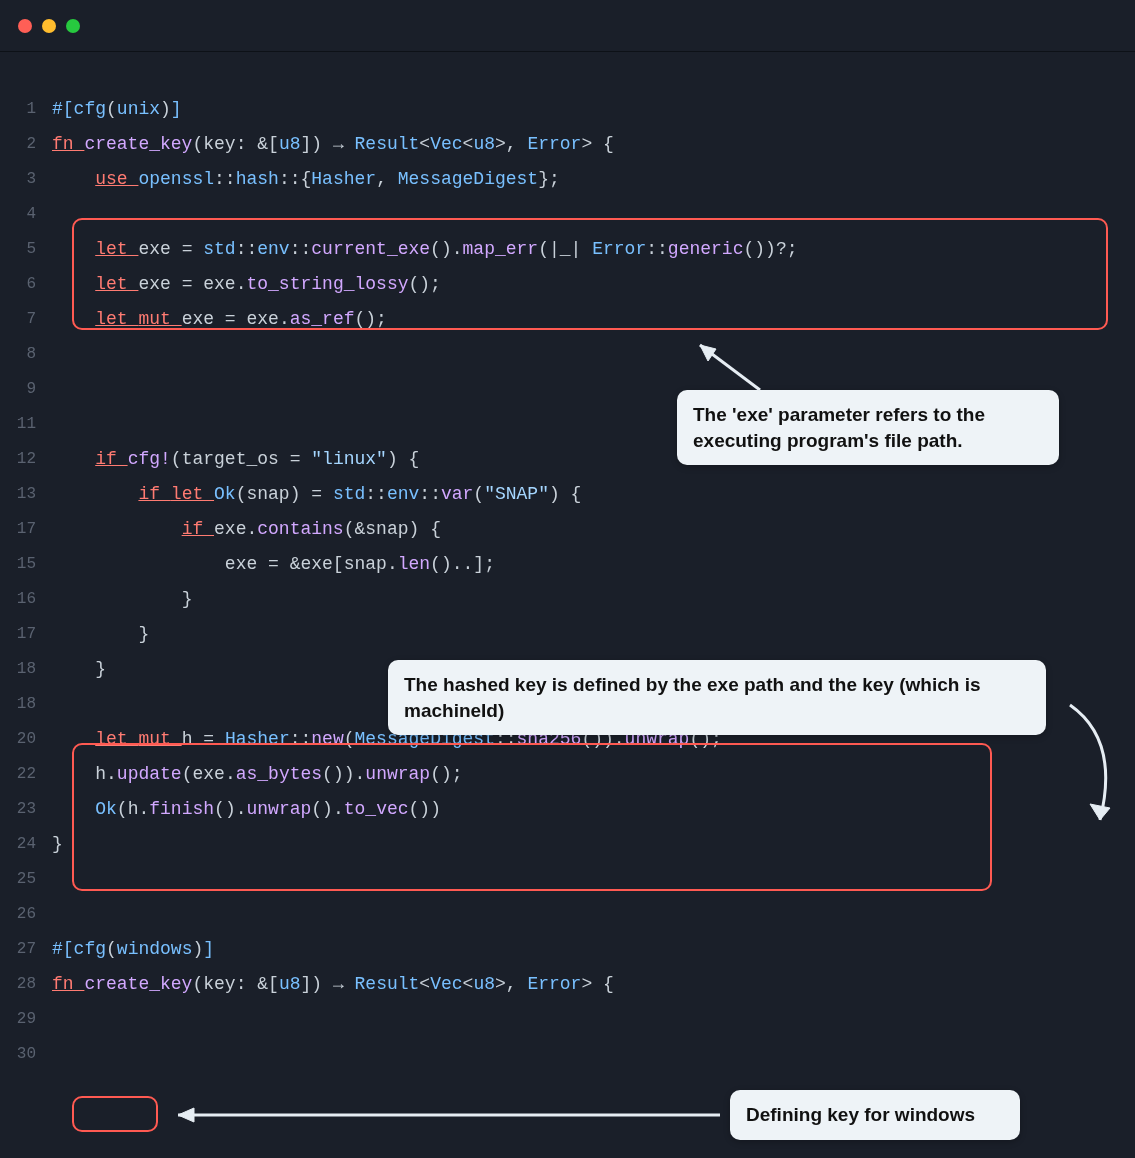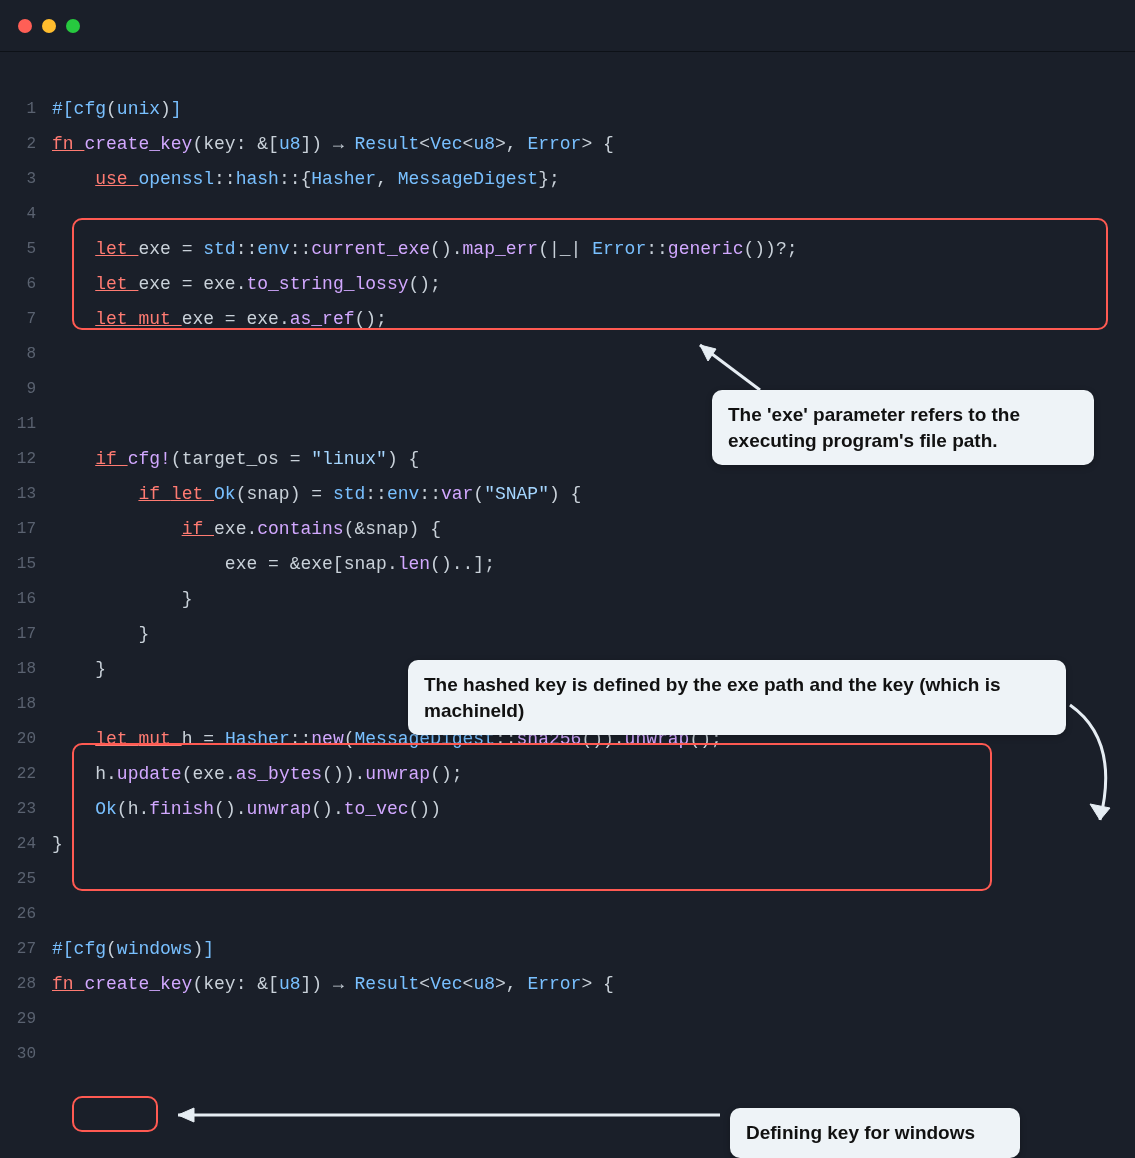--- a/index.html
+++ b/index.html
@@ -135,23 +135,23 @@
     <div class="line"><div class="gutter">27</div><div class="code"><span class="attr">#[</span><span class="attr">cfg</span><span class="pun">(</span><span class="attr">windows</span><span class="pun">)</span><span class="attr">]</span></div></div>
     <div class="line"><div class="gutter">28</div><div class="code"><span class="kw">fn </span><span class="fnname">create_key</span><span class="pun">(</span><span class="var">key</span><span class="pun">: </span><span class="pun">&amp;</span><span class="pun">[</span><span class="ty">u8</span><span class="pun">]</span><span class="pun">) </span><span class="pun">→ </span><span class="ty">Result</span><span class="pun">&lt;</span><span class="ty">Vec</span><span class="pun">&lt;</span><span class="ty">u8</span><span class="pun">&gt;</span><span class="pun">, </span><span class="ty">Error</span><span class="pun">&gt; </span><span class="pun">{</span></div></div>
     <div class="line"><div class="gutter">29</div><div class="code"></div></div>
     <div class="line"><div class="gutter">30</div><div class="code"></div></div>
   </div>
 
 <div class="hlbox" id="hl1" style="top: 218px; left: 72px; width: 1036px; height: 112px;"></div>
 <div class="hlbox" id="hl2" style="top: 743px; left: 72px; width: 920px; height: 148px;"></div>
 <div class="hlbox" id="hl3" style="top: 1096px; left: 72px; width: 86px; height: 36px;"></div>
 
-<div class="bubble" id="bub1" style="top: 390px; left: 712px; width: 382px;">The 'exe' parameter refers to the executing program's file path.</div>
-<div class="bubble" id="bub2" style="top: 660px; left: 408px; width: 658px;">The hashed key is defined by the exe path and the key (which is machineId)</div>
-<div class="bubble" id="bub3" style="top: 1090px; left: 730px; width: 290px; margin-top: 18px;">Defining key for windows</div>
+<div class="bubble" id="bub1" style="top: 390px; left: 677px; width: 382px;">The 'exe' parameter refers to the executing program's file path.</div>
+<div class="bubble" id="bub2" style="top: 660px; left: 388px; width: 658px;">The hashed key is defined by the exe path and the key (which is machineId)</div>
+<div class="bubble" id="bub3" style="top: 1090px; left: 730px; width: 290px;">Defining key for windows</div>
 
 <svg class="arrow" style="left:680px; top:335px; width:100px; height:60px;">
   <line x1="80" y1="55" x2="20" y2="10" stroke-width="3"></line>
   <polygon class="arrow-head" points="20,10 36,14 28,26"></polygon>
 </svg>
 
 <svg class="arrow" style="left:990px; top:700px; width:140px; height:140px;">
   <path d="M 80 5 Q 130 40 110 120" stroke-width="3"></path>
   <polygon class="arrow-head" points="110,120 100,104 120,108"></polygon>
 </svg>

